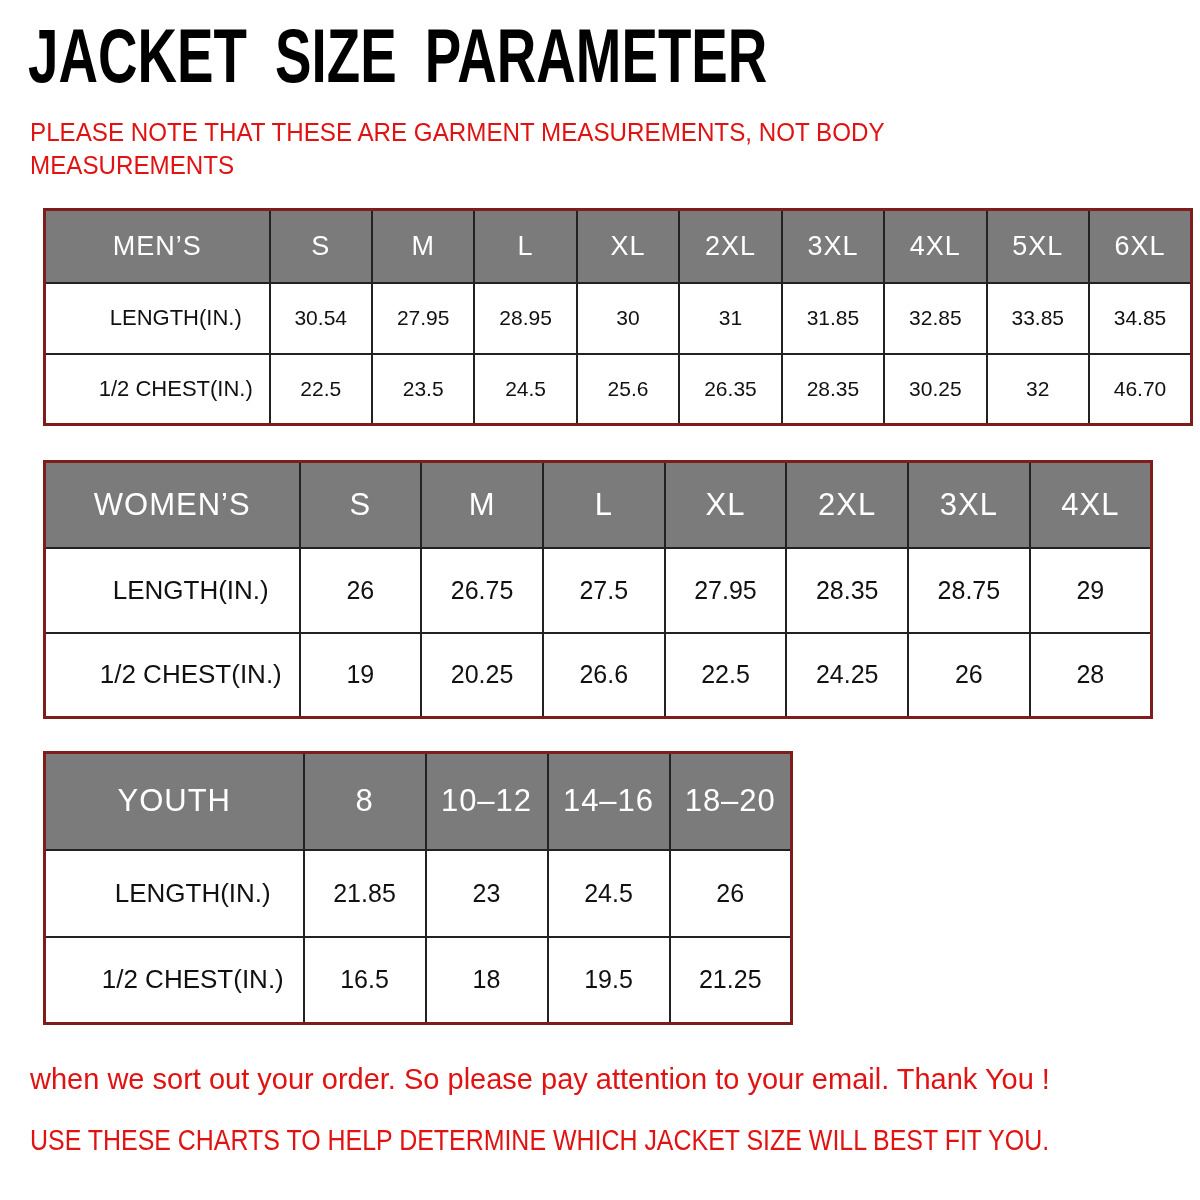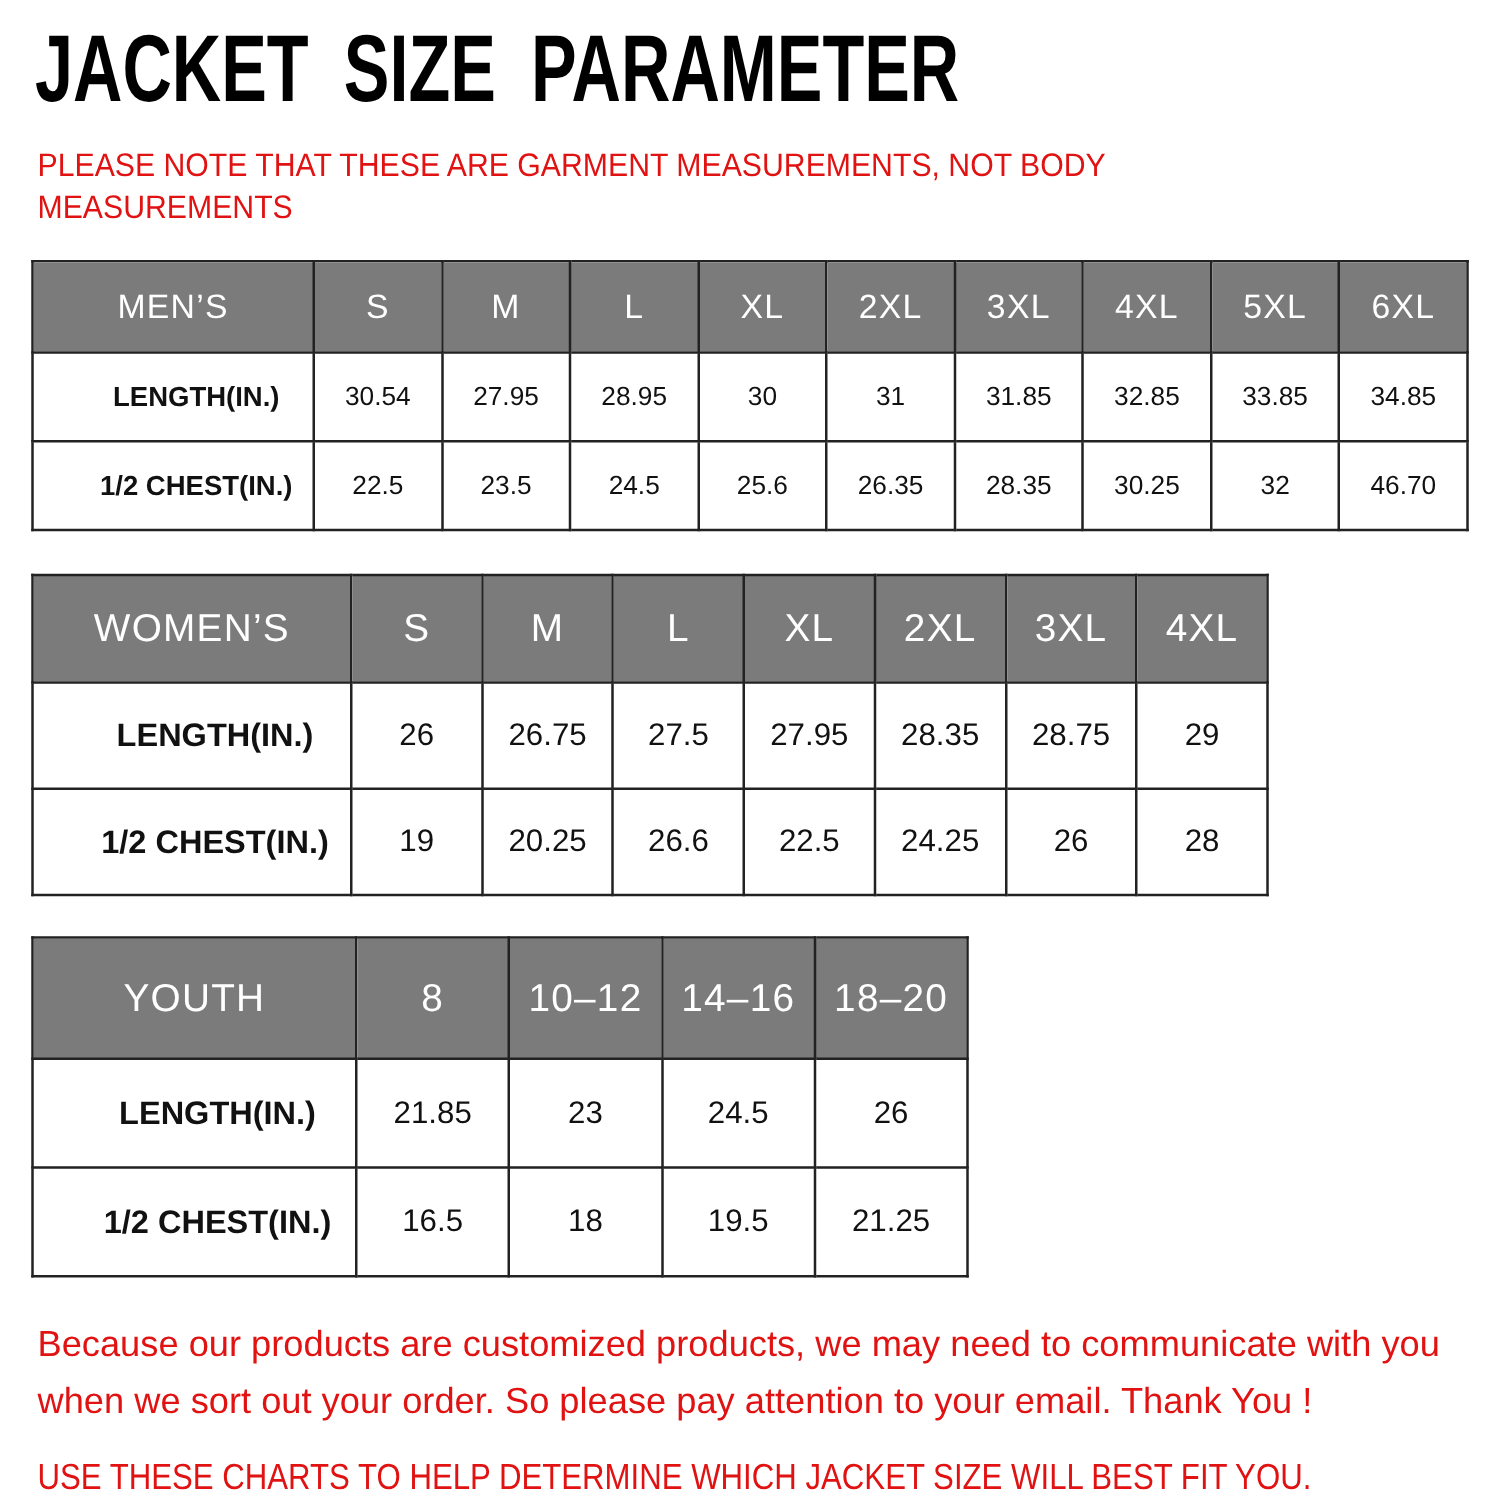--- a/index.html
+++ b/index.html
@@ -35,48 +35,48 @@
     line-height: 33px;
     font-weight: 400;
     transform: scaleX(0.93);
     transform-origin: left top;
   }
   .note div { white-space: nowrap; }
 
   table.sizes {
     border-collapse: collapse;
     table-layout: fixed;
-    margin-left: 25px;
-    border: 1px solid #7f1d1d;
+    margin-left: 43px;
+    border: 3px solid #7f1d1d;
   }
   table.sizes th, table.sizes td {
     border: 2px solid #222222;
     text-align: center;
     vertical-align: middle;
     padding: 0;
     overflow: hidden;
   }
   table.sizes thead th {
     background: #7b7b7b;
     color: #ffffff;
     font-weight: 500;
     letter-spacing: 1px;
   }
   table.sizes td { color: #111111; font-weight: 400; }
-  table.sizes td.rlabel { font-weight: 700; padding-left: 37px; }
+  table.sizes td.rlabel { font-weight: 400; padding-left: 37px; }
 
   .t-men  { width: 1150px; margin-top: 26px; }
   .t-men  thead tr { height: 73px; }
   .t-men  tbody tr { height: 71px; }
   .t-men  thead th { font-size: 27px; }
   .t-men  td { font-size: 21px; }
   .t-men  td.rlabel { font-size: 22px; }
   .c-label-men { width: 225px; }
 
-  .t-women { width: 990px; margin-top: 34px; }
+  .t-women { width: 1110px; margin-top: 34px; }
   .t-women thead tr { height: 86px; }
   .t-women tbody tr { height: 85px; }
   .t-women thead th { font-size: 31px; }
   .t-women td { font-size: 25px; }
   .t-women td.rlabel { font-size: 26px; }
   .c-label-women { width: 255px; }
 
   .t-youth { width: 750px; margin-top: 32px; }
   .t-youth thead tr { height: 97px; }
   .t-youth tbody tr { height: 87px; }
@@ -230,19 +230,18 @@
         <td class="rlabel">1/2 CHEST(IN.)</td>
         <td>16.5</td>
         <td>18</td>
         <td>19.5</td>
         <td>21.25</td>
       </tr>
     </tbody>
   </table>
 
   <div class="footer-para">
-    <div>Because our products are customized products, we may need to communicate with you</div>
     <div>when we sort out your order. So please pay attention to your email. Thank You !</div>
   </div>
 
   <div class="footer-usage">USE THESE CHARTS TO HELP DETERMINE WHICH JACKET SIZE WILL BEST FIT YOU.</div>
 
 </div>
 
 </body></html>

